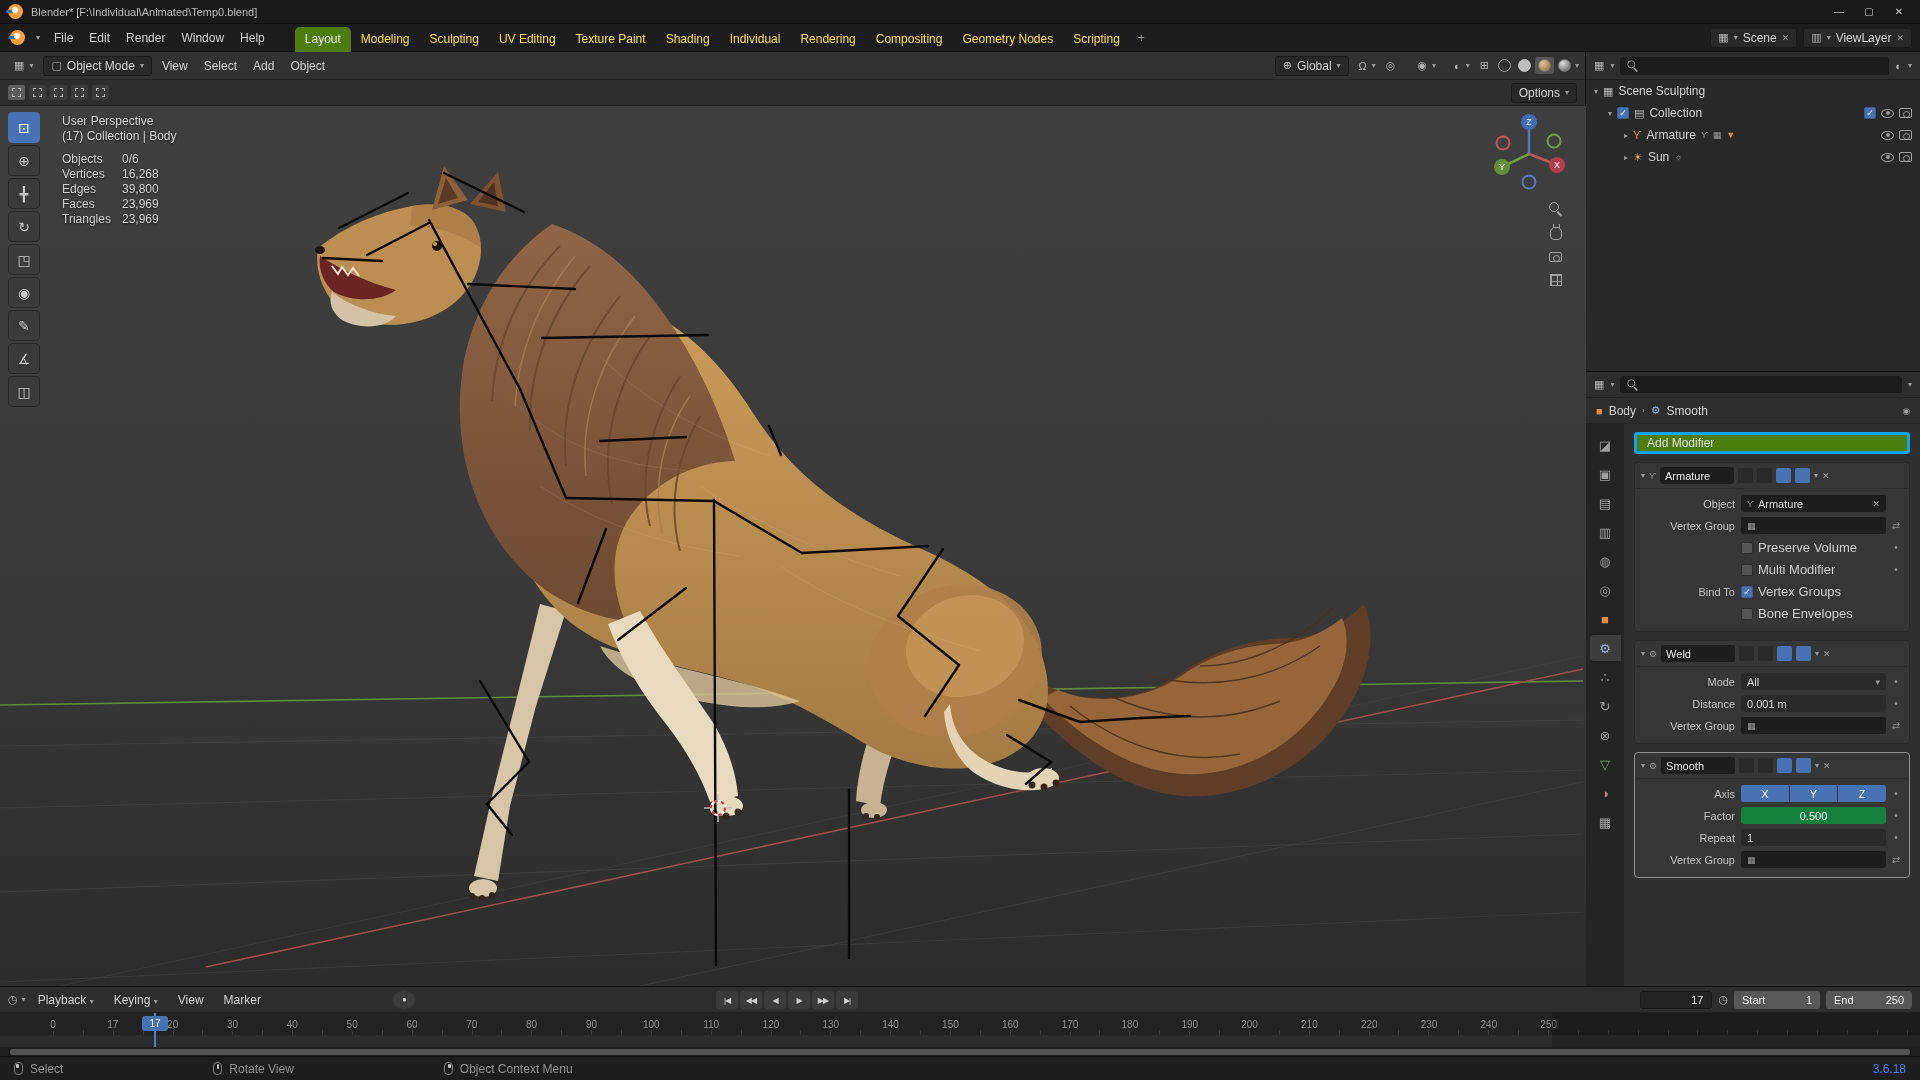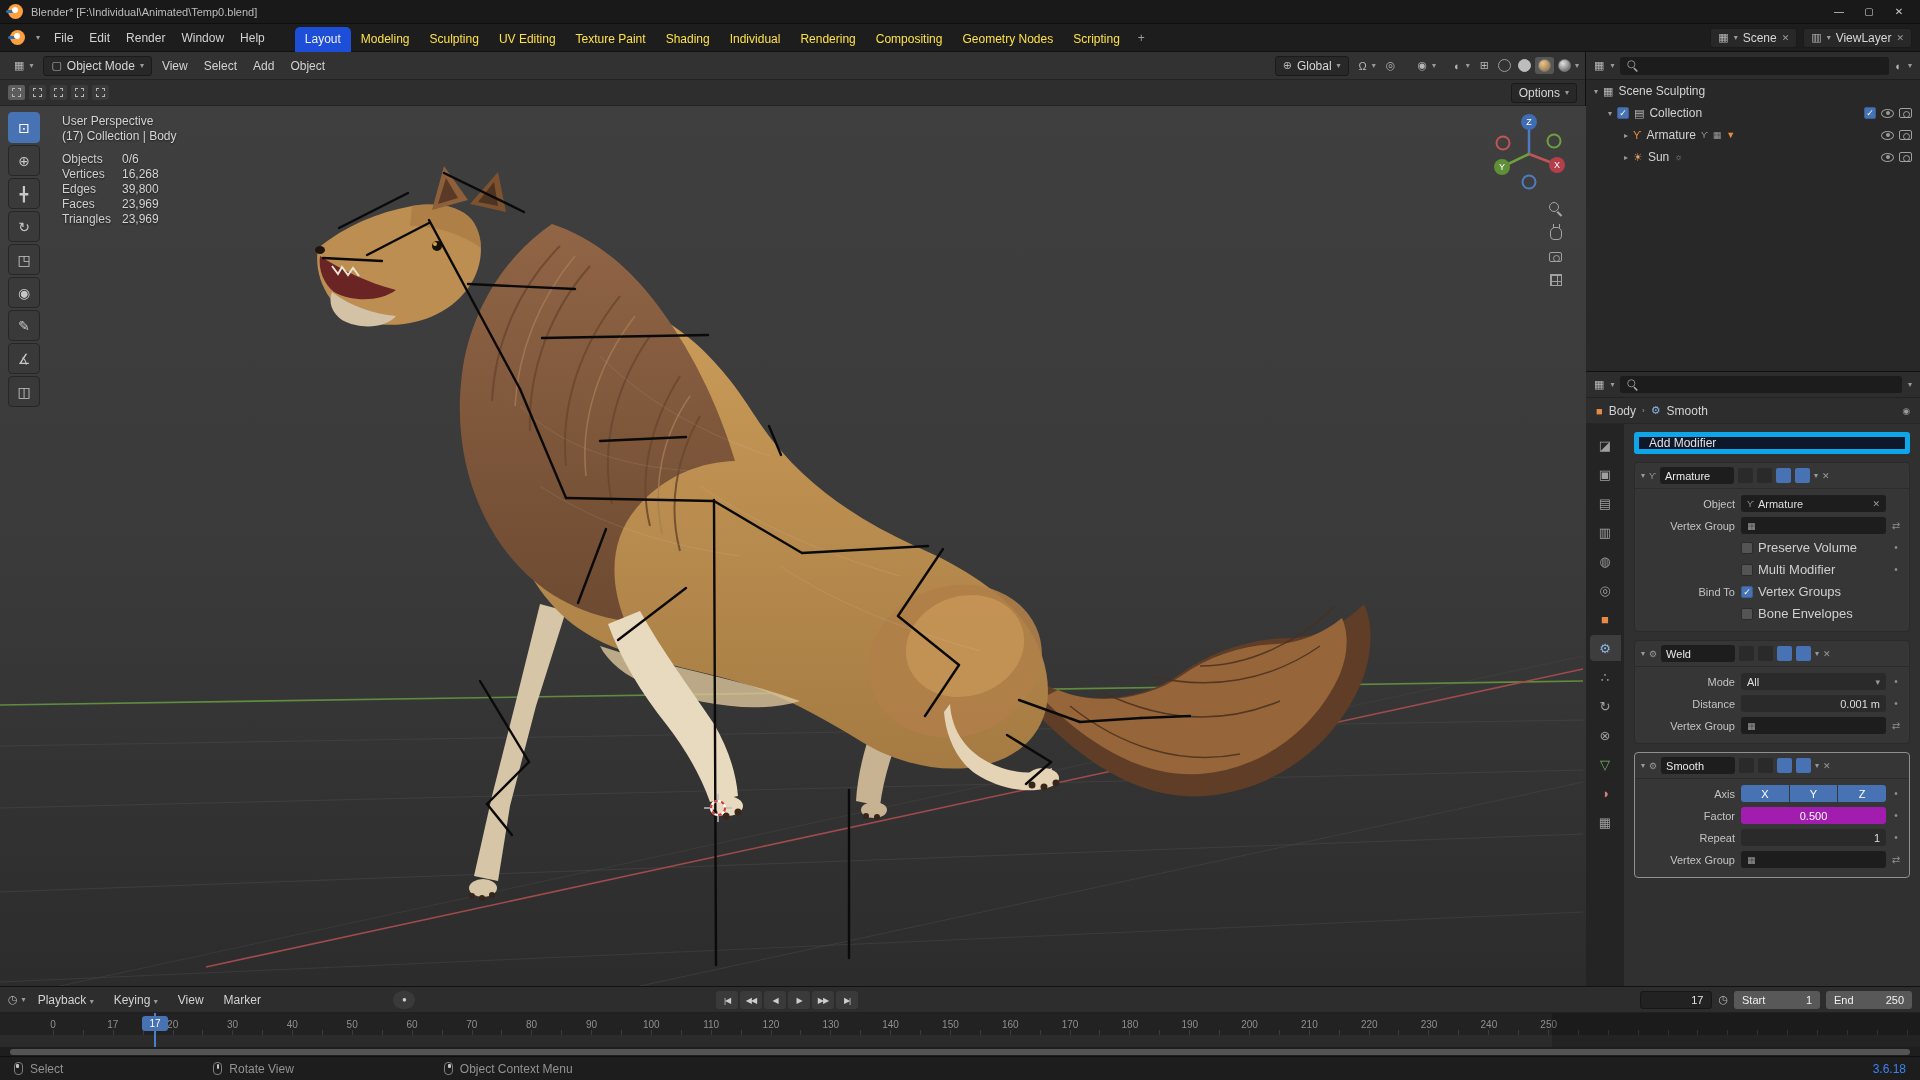--- a/index.html
+++ b/index.html
@@ -11,21 +11,21 @@
 .blogo::after{content:"";position:absolute;left:4px;top:3px;width:6px;height:6px;border-radius:50%;background:#fff}
 .blogo::before{content:"";position:absolute;left:-2px;top:6px;width:8px;height:3px;border-radius:2px;background:#2a6fb5}
 .win-btns{margin-left:auto;display:flex}
 .win-btn{width:30px;height:22px;display:flex;align-items:center;justify-content:center;color:#cfcfcf;font-size:10px}
 
 .topbar{position:absolute;left:0;top:24px;width:1920px;height:28px;background:#1d1d1d;display:flex;align-items:center;padding:0 8px;border-bottom:1px solid #101010}
 .tb-logo{display:flex;align-items:center;gap:3px;margin-right:6px}
 .menu-item{padding:3px 8px;border-radius:3px;color:#d2d2d2}
 .tabs{display:flex;align-items:flex-end;margin-left:22px;height:28px}
 .tab{padding:5px 10px 6px;color:#fde047;border-radius:5px 5px 0 0;font-size:12px}
-.tab.active{background:#1d4ed8;color:#efefef}
+.tab.active{background:#4d7c0f;color:#efefef}
 .tab-add{padding:4px 8px;color:#9d9d9d}
 .tb-right{margin-left:auto;display:flex;align-items:center;gap:6px}
 .dd{display:flex;align-items:center;gap:5px;background:#282828;border:1px solid #1a1a1a;border-radius:3px;padding:2px 7px;color:#d6d6d6}
 .dd.flat{background:transparent;border-color:transparent}
 .caret{font-size:8px;color:#9a9a9a}
 .xsm{font-size:9px;color:#9a9a9a}
 .ico{color:#b5b5b5;font-size:11px}
 
 .viewport{position:absolute;left:0;top:52px;width:1586px;height:934px;background:#303030;border-right:1px solid #101010}
 .vp-header{height:28px;background:#323232;border-bottom:1px solid #232323;display:flex;align-items:center;padding:0 6px;gap:2px}
@@ -71,35 +71,35 @@
 .tiny{font-size:9px;color:#9a9a9a}
 
 .props{position:absolute;left:1586px;top:372px;width:334px;height:614px;background:#2d2d2d}
 .pr-header{height:26px;display:flex;align-items:center;gap:6px;padding:0 8px;border-bottom:1px solid #222}
 .pr-search{flex:1;height:17px;background:#1c1c1c;border-radius:3px;display:flex;align-items:center;padding:0 6px;gap:5px}
 .pr-crumb{height:26px;display:flex;align-items:center;gap:6px;padding:0 10px;border-bottom:1px solid #262626;color:#d2d2d2}
 .pr-tabs{position:absolute;left:0;top:52px;width:38px;bottom:0;background:#242424;display:flex;flex-direction:column;align-items:center;padding-top:8px;gap:3px}
 .pr-tab{width:31px;height:26px;border-radius:4px 0 0 4px;display:flex;align-items:center;justify-content:center;font-size:13px;color:#9f9f9f}
 .pr-tab.active{background:#3d3d3d;color:#8db3e2}
 .pr-content{position:absolute;left:38px;top:52px;right:0;bottom:0;background:#303030;padding:8px 10px;display:flex;flex-direction:column;gap:8px;overflow:hidden}
-.add-mod{height:22px;background:#0f172a;border:5px solid #0ea5e9;border-radius:3px;display:flex;align-items:center;padding:0 10px;color:#e0e0e0}
+.add-mod{height:22px;background:#4d7c0f;border:3px solid #0ea5e9;border-radius:3px;display:flex;align-items:center;padding:0 10px;color:#e0e0e0}
 .mod{background:#363636;border:1px solid #2a2a2a;border-radius:4px}
 .mod.active{border-color:#8f8f8f}
 .mod-head{height:25px;display:flex;align-items:center;gap:4px;padding:0 6px}
 .mod-name{width:74px;height:17px;background:#1d1d1d;border-radius:3px;padding:0 5px;display:flex;align-items:center;color:#e8e8e8;font-size:11px}
 .mi{width:15px;height:15px;border-radius:2px;background:#2a2a2a;flex:none}
 .mi.on{background:#4772b3}
 .mod-body{padding:5px 8px 8px;border-top:1px solid #2c2c2c;display:flex;flex-direction:column;gap:3px}
 .frow{display:flex;align-items:center;height:19px;gap:6px}
 .flabel{width:92px;text-align:right;color:#c3c3c3;font-size:11px;flex:none}
 .fwidget{flex:1;display:flex;align-items:center;gap:5px;min-width:0}
 .field{flex:1;height:17px;border-radius:3px;display:flex;align-items:center;padding:0 6px;font-size:11px;color:#dedede;background:#2a2a2a;gap:4px;min-width:0}
 .field.input{background:#1d1d1d}
-.field.center{justify-content:flex-end}
-.field.blue{background:#a21caf;color:#fff;justify-content:center}
+.field.center{justify-content:flex-start}
+.field.blue{background:#15803d;color:#fff;justify-content:center}
 .fx{margin-left:auto;color:#999;font-size:9px}
 .dec{width:10px;text-align:center;color:#8f8f8f;font-size:10px;flex:none}
 .axis-row{flex:1;display:flex;gap:1px}
 .axis-btn{flex:1;height:17px;background:#4772b3;color:#fff;display:flex;align-items:center;justify-content:center;font-size:11px}
 .axis-btn:first-child{border-radius:3px 0 0 3px}
 .axis-btn:last-child{border-radius:0 3px 3px 0}
 .cblabel{font-size:13px;color:#cfcfcf}
 
 .timeline{position:absolute;left:0;top:986px;width:1920px;height:70px;background:#2b2b2b;border-top:1px solid #121212}
 .tl-header{height:26px;background:#2d2d2d;border-bottom:1px solid #202020;display:flex;align-items:center;gap:4px;padding:0 8px;position:relative}

